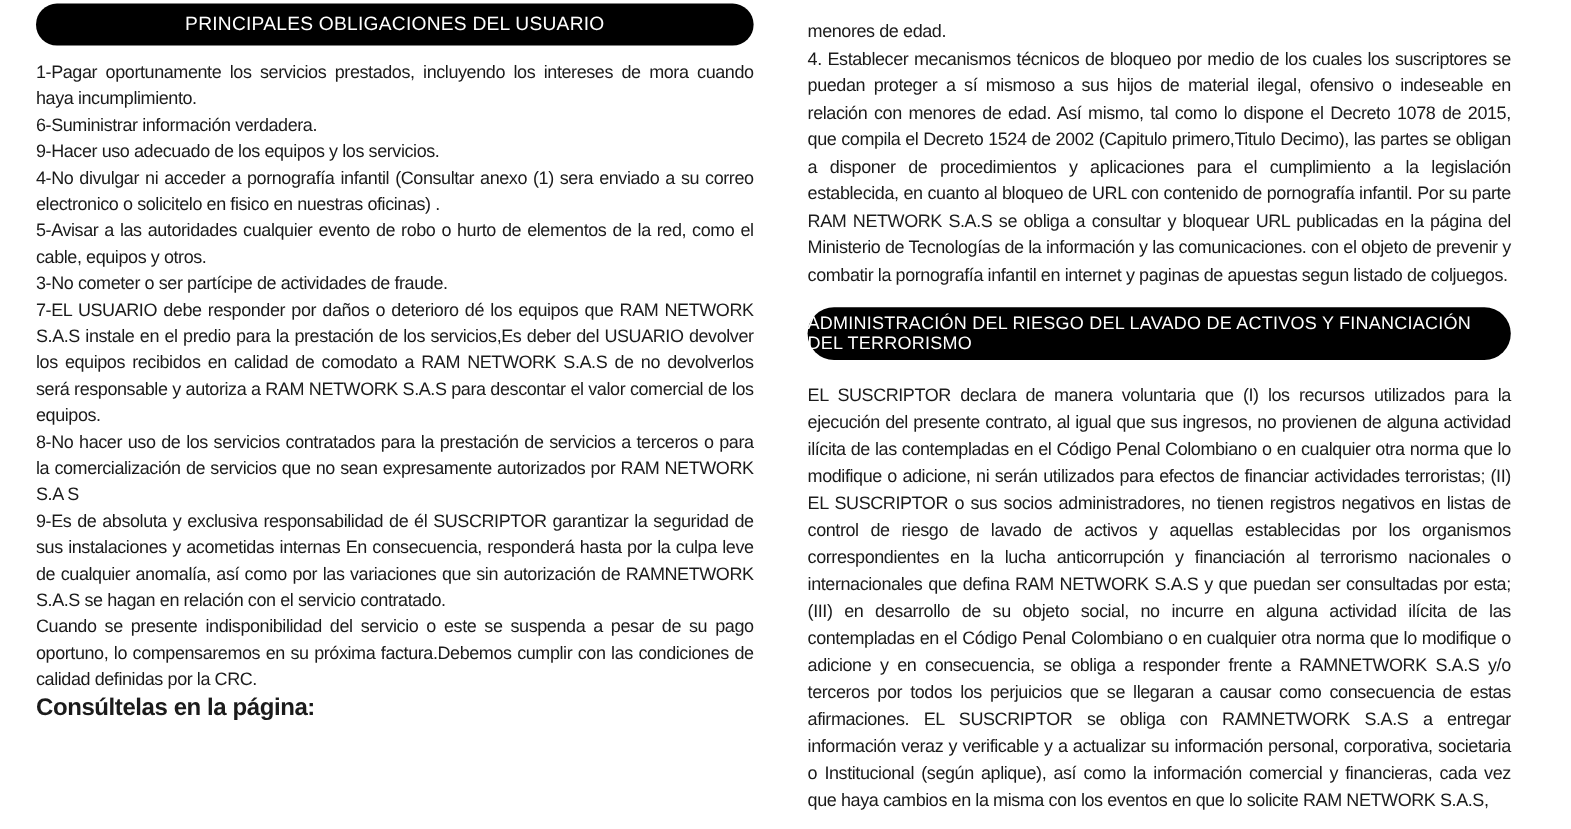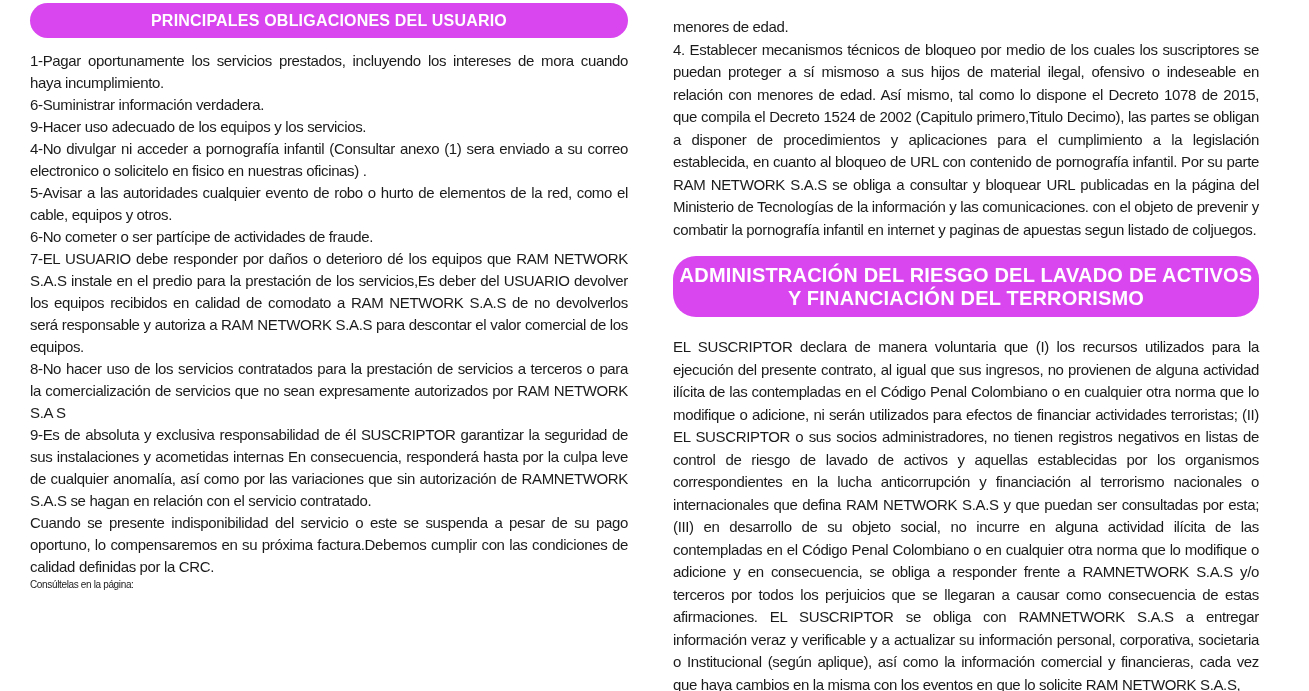--- a/index.html
+++ b/index.html
@@ -21,46 +21,46 @@
   }
   .col-left {
     left: 30px;
     width: 598px;
   }
   .col-right {
     left: 673px;
     width: 586px;
   }
   .pill {
-    background: #d946ef;
+    background: #000000;
     border-radius: 20px;
     color: #ffffff;
     display: flex;
     align-items: center;
     justify-content: center;
-    text-align: center;
+    text-align: left;
     font-size: 16px;
     letter-spacing: 0.2px;
-    font-weight: 700;
+    font-weight: 400;
     height: 35px;
   }
   .pill-top {
     margin-top: 3px;
     margin-bottom: 12px;
   }
   .pill-mid {
     margin-top: 9px;
     margin-bottom: 11px;
   }
   .pill-right {
-    height: 61px;
+    height: 44px;
     border-radius: 23px;
     margin-top: 15px;
     margin-bottom: 19px;
-    font-size: 20px;
+    font-size: 15px;
   }
   .body-text {
     font-size: 15px;
     line-height: 22px;
     letter-spacing: -0.35px;
     text-align: justify;
   }
   .body-text p, .item {
     margin: 0;
   }
@@ -69,23 +69,24 @@
   }
   .col-right {
     padding-top: 16px;
   }
   .consult-row {
     display: flex;
     align-items: baseline;
     margin-top: 1px;
   }
   .consult-label {
-    font-size: 10px;
+    font-size: 20px;
     letter-spacing: -0.35px;
     white-space: nowrap;
+    font-weight: bold;
   }
   .consult-link {
     font-size: 19.5px;
     color: #6e6e71;
     letter-spacing: -0.3px;
     margin-left: 14px;
     text-decoration: none;
     cursor: pointer;
   }
 </style>
@@ -95,21 +96,21 @@
 <div class="col col-left">
 
   <div class="pill pill-top">PRINCIPALES OBLIGACIONES DEL USUARIO</div>
 
   <div class="body-text">
     <p class="item">1-Pagar oportunamente los servicios prestados, incluyendo los intereses de mora cuando haya incumplimiento.</p>
     <p class="item">6-Suministrar información verdadera.</p>
     <p class="item">9-Hacer uso adecuado de los equipos y los servicios.</p>
     <p class="item">4-No divulgar ni acceder a pornografía infantil (Consultar anexo (1) sera enviado a su correo electronico o solicitelo en fisico en nuestras oficinas) .</p>
     <p class="item">5-Avisar a las autoridades cualquier evento de robo o hurto de elementos de la red, como el cable, equipos y otros.</p>
-    <p class="item">6-No cometer o ser partícipe de actividades de fraude.</p>
+    <p class="item">3-No cometer o ser partícipe de actividades de fraude.</p>
     <p class="item">7-EL USUARIO debe responder por daños o deterioro dé los equipos que RAM NETWORK S.A.S instale en el predio para la prestación de los servicios,Es deber del USUARIO devolver los equipos recibidos en calidad de comodato a RAM NETWORK S.A.S de no devolverlos será responsable y autoriza a RAM NETWORK S.A.S para descontar el valor comercial de los equipos.</p>
     <p class="item">8-No hacer uso de los servicios contratados para la prestación de servicios a terceros o para la comercialización de servicios que no sean expresamente autorizados por RAM NETWORK S.A S</p>
     <p class="item">9-Es de absoluta y exclusiva responsabilidad de él SUSCRIPTOR garantizar la seguridad de sus instalaciones y acometidas internas En consecuencia, responderá hasta por la culpa leve de cualquier anomalía, así como por las variaciones que sin autorización de RAMNETWORK S.A.S se hagan en relación con el servicio contratado.</p>
   </div>
 
 
   <div class="body-text">
     <p>Cuando se presente indisponibilidad del servicio o este se suspenda a pesar de su pago oportuno, lo compensaremos en su próxima factura.Debemos cumplir con las condiciones de calidad definidas por la CRC.</p>
   </div>
 

